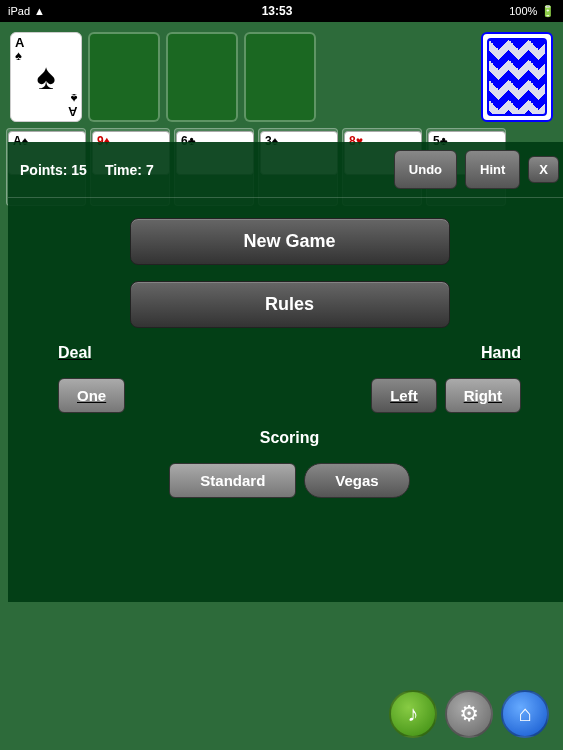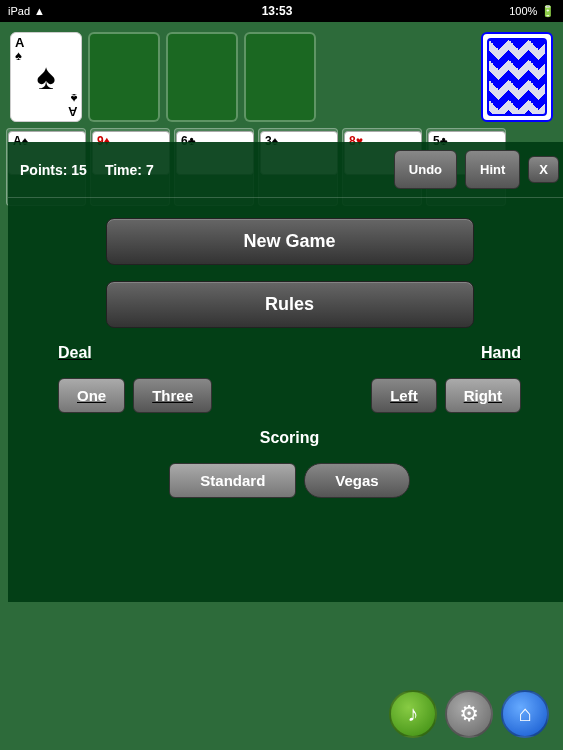--- a/index.html
+++ b/index.html
@@ -224,21 +224,21 @@
     
     #menu-content {
       padding: 20px 40px;
       display: flex;
       flex-direction: column;
       align-items: center;
       gap: 16px;
     }
 
     .menu-big-btn {
-      width: 368px;
+      width: 320px;
       background: linear-gradient(to bottom, #666, #333);
       border: 1px solid #222;
       border-radius: 8px;
       color: #fff;
       font-size: 18px;
       font-weight: bold;
       padding: 12px 12px;
       cursor: pointer;
       text-align: center;
       box-shadow: inset 0 1px 0 rgba(255,255,255,0.2);
@@ -400,21 +400,20 @@
         <span class="option-label">Deal</span>
         <div class="btn-group">
           <div style="width:80px;"></div>
           <span class="option-label">Hand</span>
         </div>
       </div>
 
       <div class="option-row">
         <div class="btn-group">
           <button class="seg-btn active">One</button>
-          <button class="seg-btn">Three</button>
         </div>
         <div class="btn-group">
           <button class="seg-btn">Left</button>
           <button class="seg-btn active">Right</button>
         </div>
       </div>
 
       <span class="section-label">Scoring</span>
 
       <div class="btn-group">

